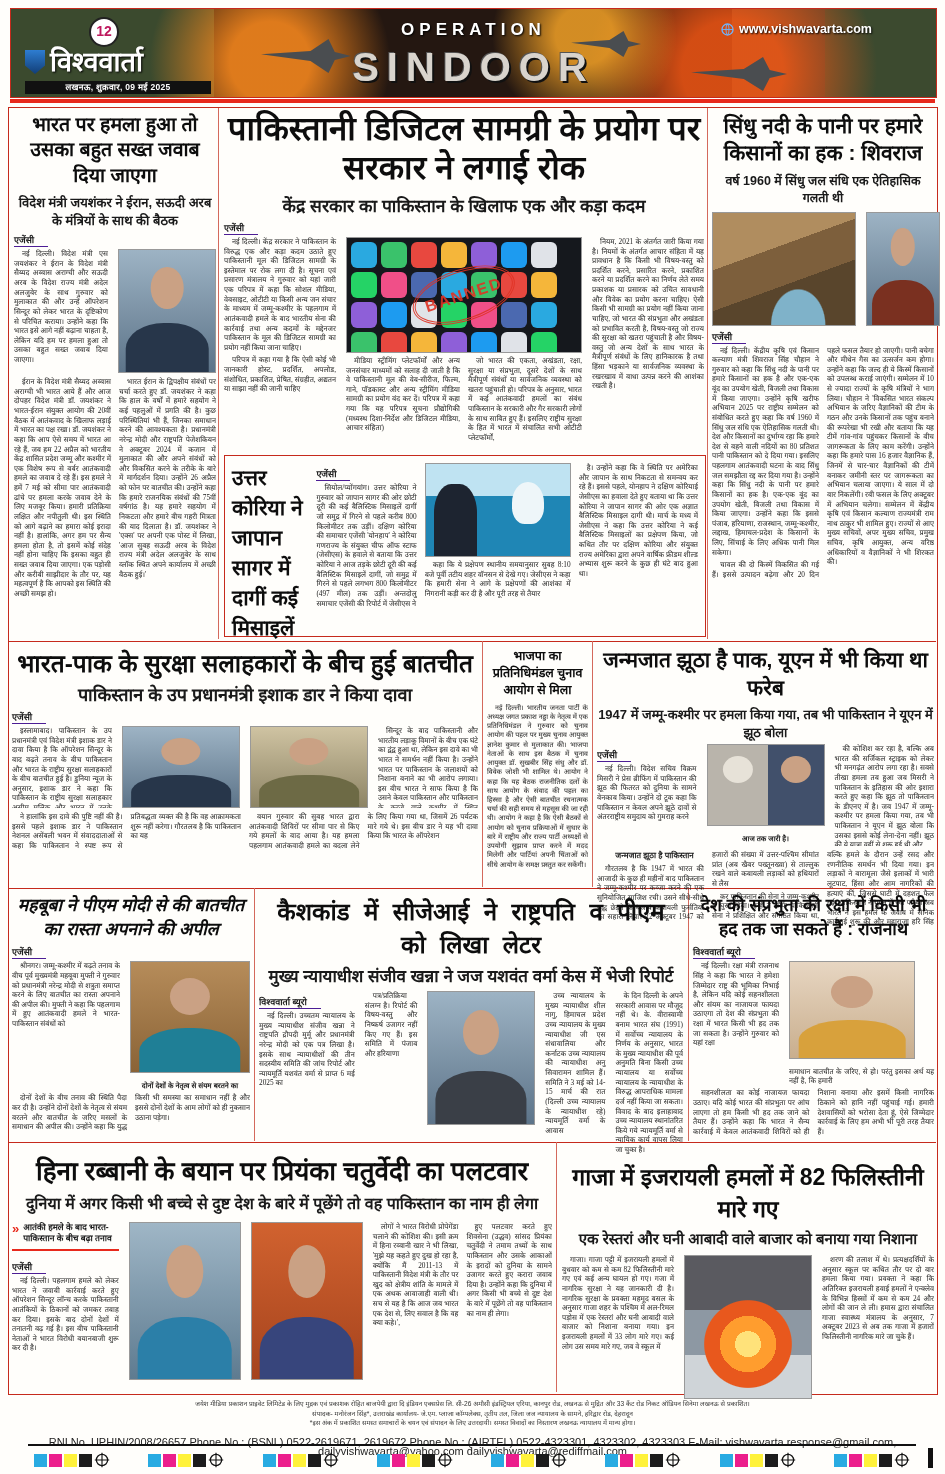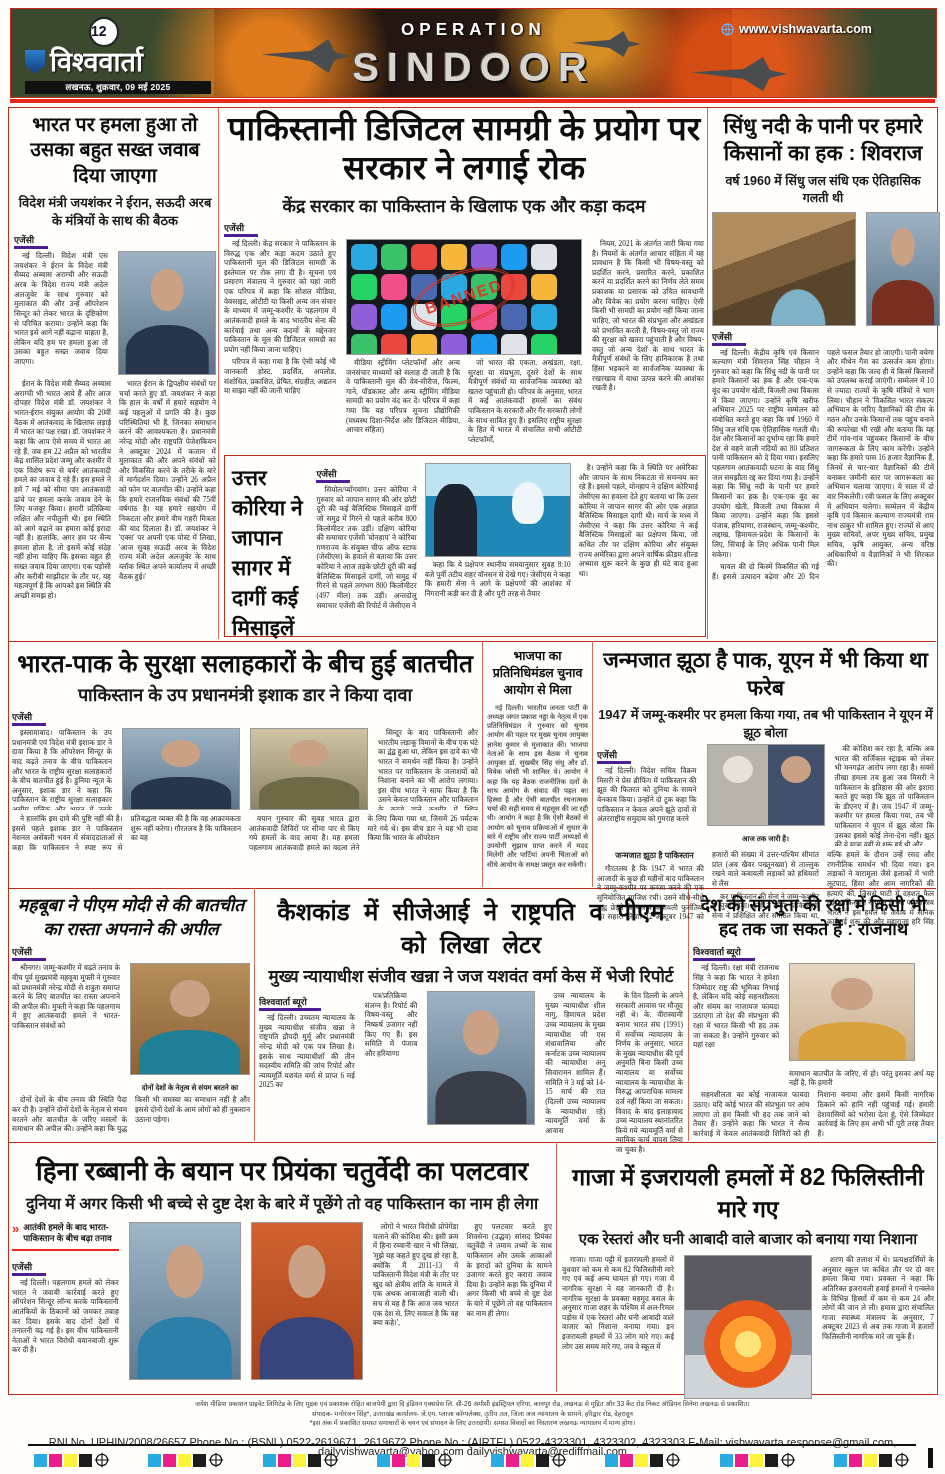--- a/index.html
+++ b/index.html
@@ -7,21 +7,21 @@
         font-family:"Liberation Serif", serif;color:#1c1c1c;}
   
   #masthead{position:absolute;left:10px;top:8px;width:925px;height:88px;border:1px solid #c62a1c;
     background:
       radial-gradient(circle at 28% 60%, rgba(255,140,30,.85) 0 6%, rgba(255,140,30,0) 18%),
       radial-gradient(circle at 62% 30%, rgba(255,170,40,.8) 0 5%, rgba(255,170,40,0) 16%),
       radial-gradient(circle at 78% 70%, rgba(255,90,20,.8) 0 7%, rgba(255,90,20,0) 20%),
       linear-gradient(90deg,#3b4a2e 0 22%, #241711 22% 78%, #51422c 78% 88%, #3c4a2f 88% 100%);}
   .jet{position:absolute;background:#4a4d50;clip-path:polygon(0 45%,55% 35%,75% 0,82% 38%,100% 50%,82% 62%,75% 100%,55% 65%);}
   #pgbadge{position:absolute;left:78px;top:8px;width:26px;height:26px;border-radius:50%;
-    background:#fff;border:2px solid #222;color:#0f172a;font:700 14px/24px "Liberation Sans",sans-serif;}
+    background:#fff;border:2px solid #222;color:#be185d;font:700 14px/24px "Liberation Sans",sans-serif;text-align:center;}
   #logo{position:absolute;left:14px;top:38px;color:#fff;font:800 27px/30px "Liberation Sans",sans-serif;
     text-shadow:1px 1px 2px #000;display:flex;align-items:center;gap:5px;}
   #logoShield{width:20px;height:24px;background:linear-gradient(180deg,#2e7dd1,#123e77);
     clip-path:polygon(0 0,100% 0,100% 65%,50% 100%,0 65%);display:inline-block;}
   #datestrip{position:absolute;left:14px;top:72px;width:186px;height:13px;background:#111;color:#fff;
     font:700 8.5px/13px "Liberation Sans",sans-serif;text-align:center;letter-spacing:.3px;}
   #op1{position:absolute;left:0;right:0;top:12px;text-align:center;color:#fff;
     font:800 17px/18px "Liberation Sans",sans-serif;letter-spacing:5px;text-shadow:1px 1px 2px #000;}
   #op2{position:absolute;left:0;right:0;top:36px;text-align:center;color:#d9d4cd;
     font:900 40px/44px "Liberation Sans",sans-serif;letter-spacing:8px;
@@ -29,21 +29,21 @@
   #site{position:absolute;right:64px;top:12px;color:#fff;font:700 12.5px/16px "Liberation Sans",sans-serif;
     display:flex;align-items:center;gap:5px;text-shadow:1px 1px 2px #000;}
   #redrule{position:absolute;left:10px;top:99px;width:925px;height:4px;background:#e8291c;}
   #frame{position:absolute;left:8px;top:107px;width:928px;height:1286px;border:1px solid #c62a1c;}
   .vline{position:absolute;width:0;border-left:1px solid #d4695c;}
   .hline{position:absolute;height:0;border-top:1px solid #c62a1c;}
   
   .art{position:absolute;}
   .hl{margin:0;color:#0d0d0d;font-family:"Liberation Sans",sans-serif;font-weight:800;text-align:center;}
   .sub{margin:0;color:#1a1a1a;font-family:"Liberation Sans",sans-serif;font-weight:700;text-align:center;}
-  .byline{font:700 9px/12px "Liberation Sans",sans-serif;border-bottom:3px solid #4c1d95;display:inline-block;padding-right:14px;margin:3px 0 2px 0;}
+  .byline{font:700 9px/12px "Liberation Sans",sans-serif;border-bottom:1px solid #4c1d95;display:inline-block;padding-right:14px;margin:3px 0 2px 0;}
   .body{font-size:7.3px;line-height:1.32;text-align:justify;color:#222;}
   .body p{margin:0 0 3px 0;text-indent:8px;}
   .cols2{column-count:2;column-gap:8px;}
   .cols3{column-count:3;column-gap:8px;}
   .cols4{column-count:4;column-gap:8px;}
   .brow{display:flex;gap:10px;}
   .inhead{font:700 8px/11px "Liberation Sans",sans-serif;text-align:center;text-indent:0;}
   .photo{position:relative;overflow:hidden;flex-shrink:0;border:1px solid #999;}
   .sil-head{position:absolute;left:50%;top:14%;width:34%;height:34%;transform:translateX(-50%);
     border-radius:50%;background:#caa184;}

